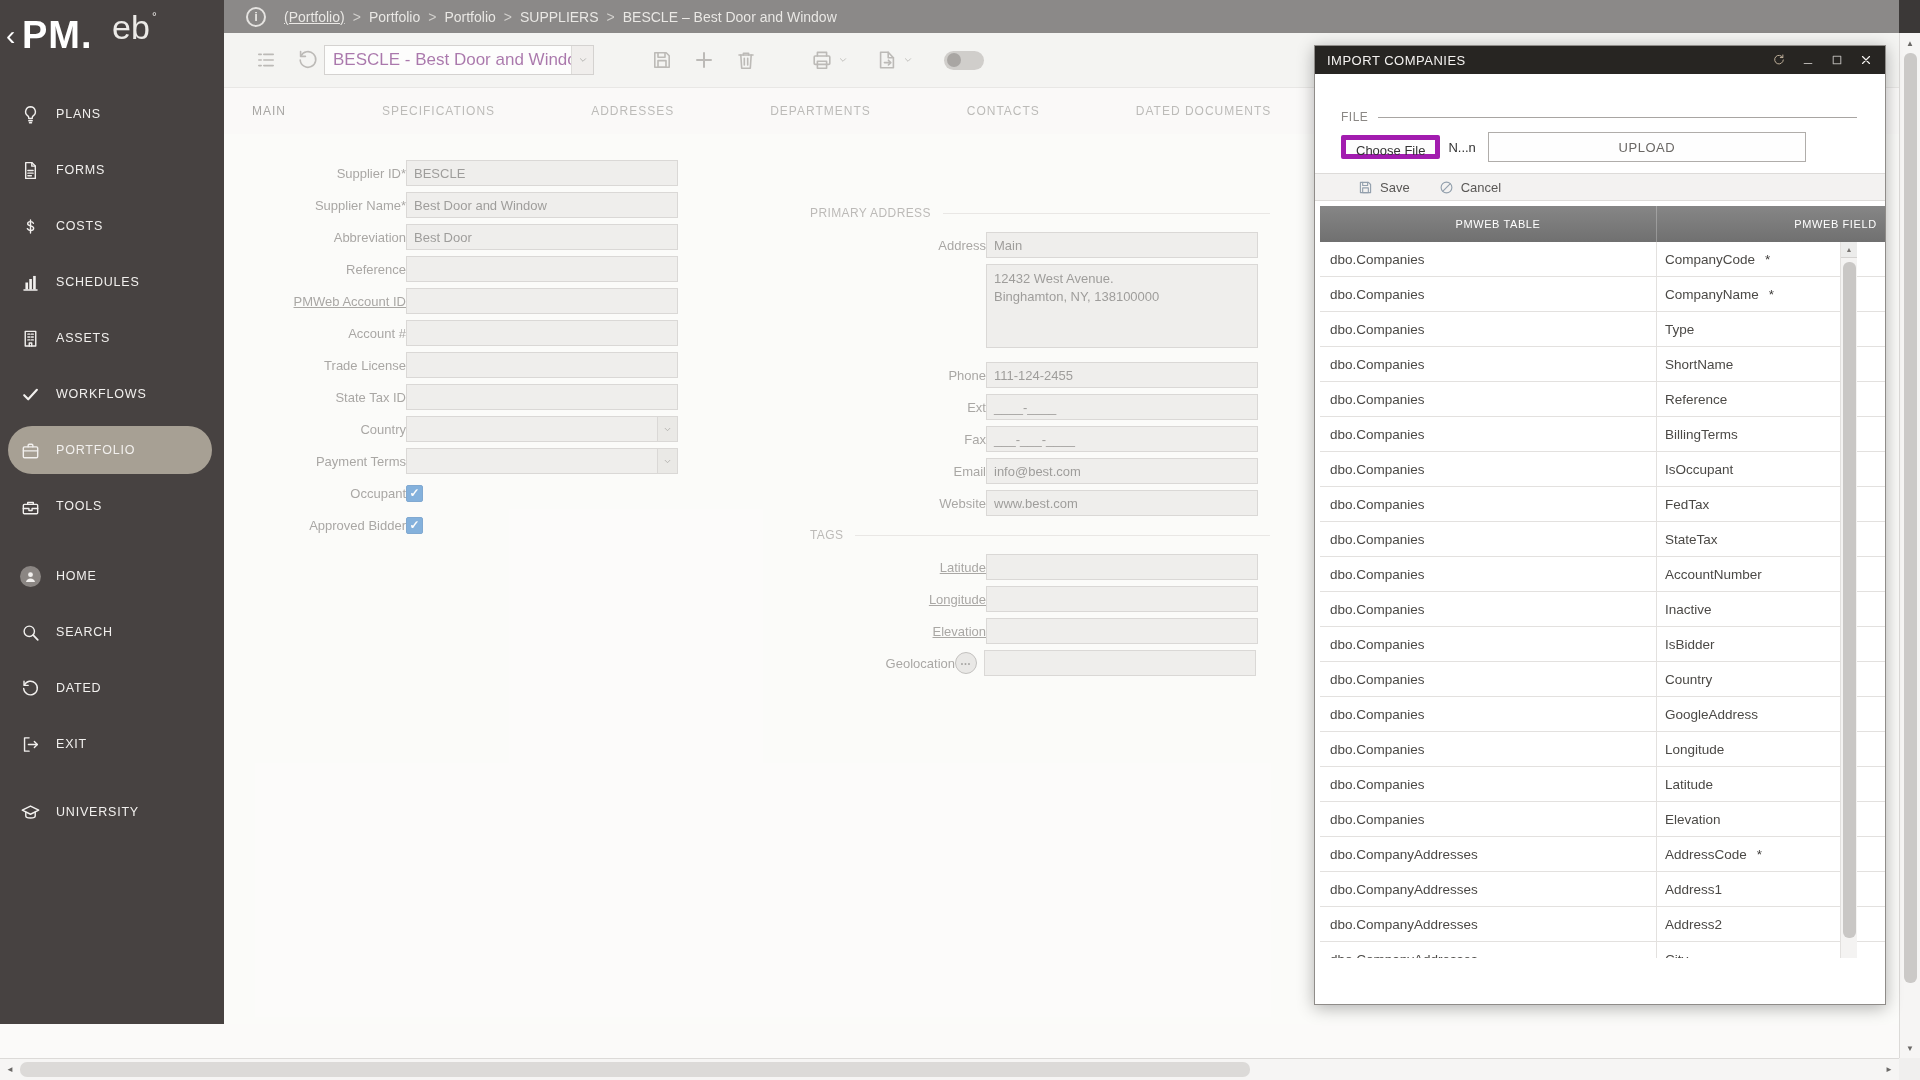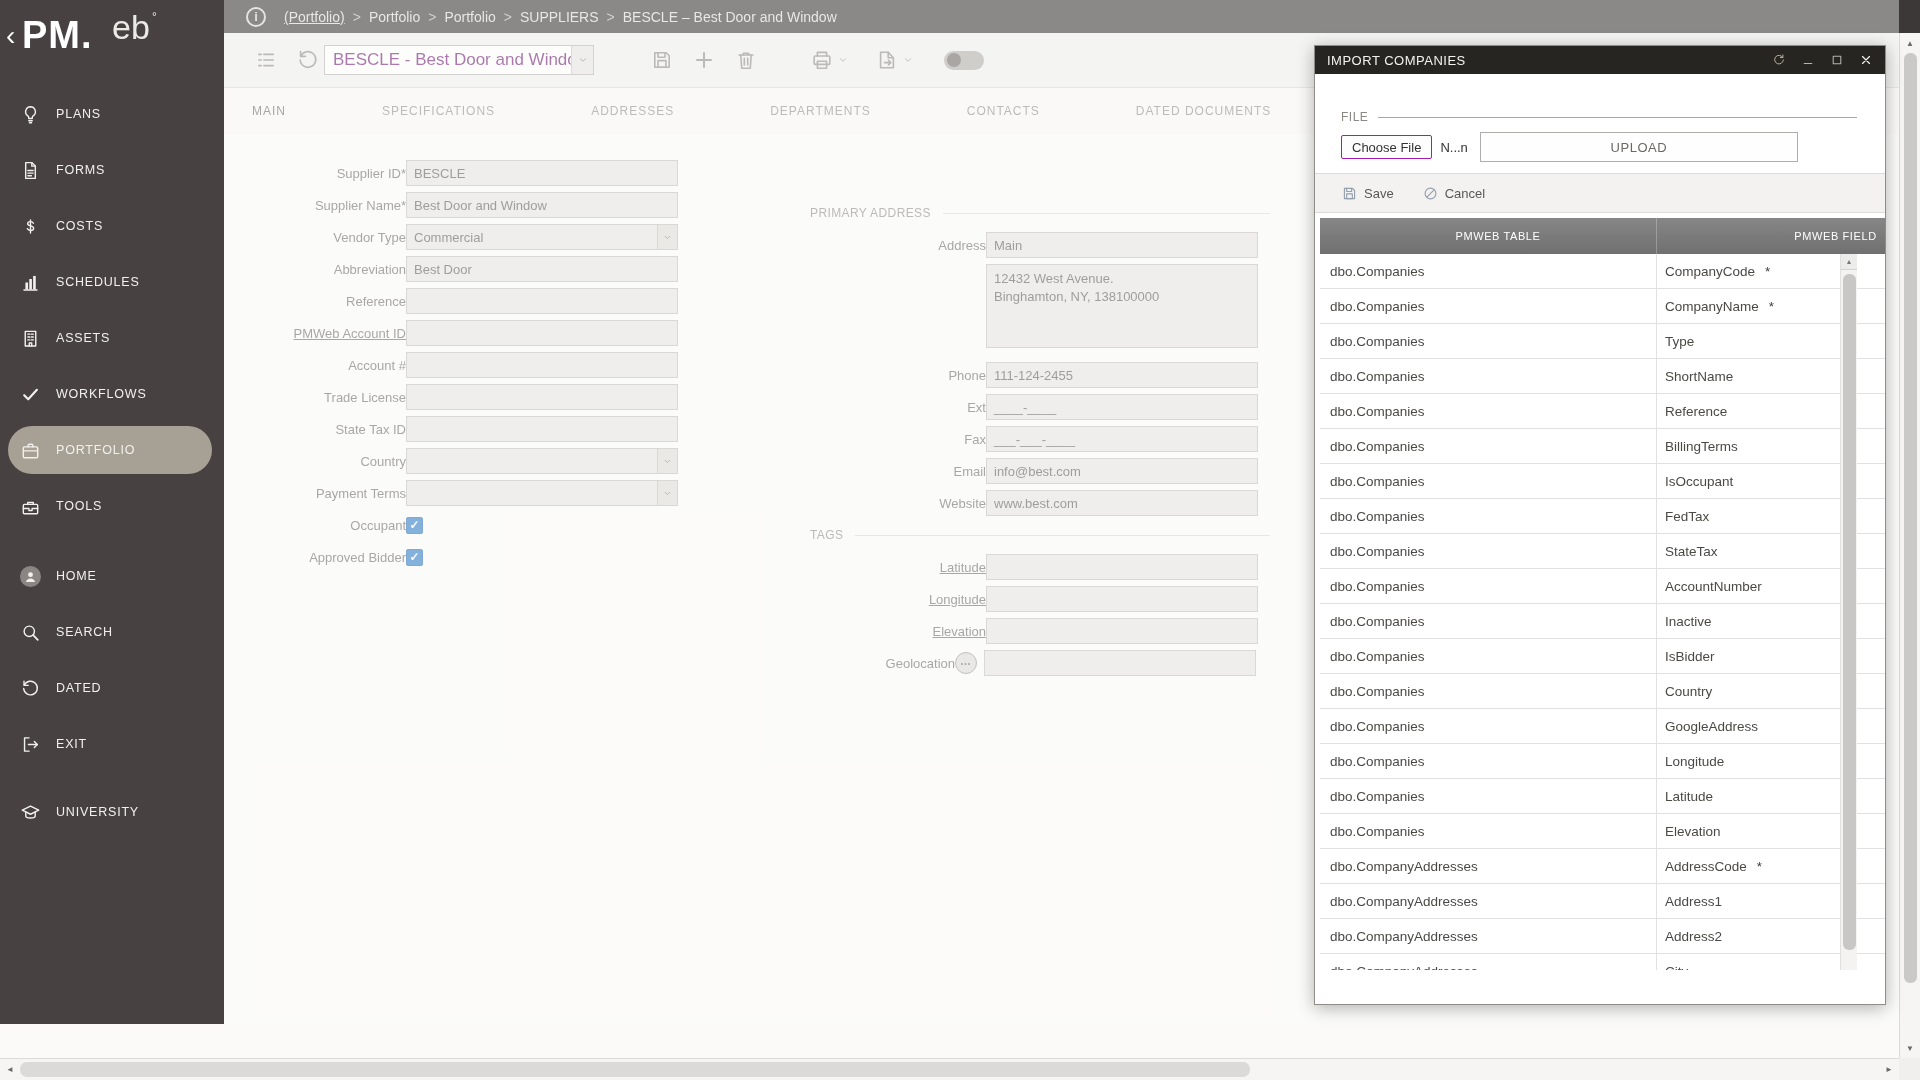--- a/index.html
+++ b/index.html
@@ -98,27 +98,27 @@
   .micon.refresh { color:#c9b9a2; }
   .micon.close { color:#f4f2f0; }
   .mbody { position:relative; height:932px; overflow:hidden; }
   .fsect { display:flex; align-items:center; margin:36px 28px 0 26px; height:14px; }
   .fsect-label { font-size:12px; color:#8b8885; letter-spacing:.5px; }
   .fsect-line { flex:1; border-top:1px solid #a8a5a2; margin-left:10px; }
   .frow { display:flex; align-items:center; margin:12px 0 0 26px; height:28px; }
   .flabel { width:118px; font-size:13px; color:#5c5a58; margin-right:5px; }
   .ftext { width:318px; height:28px; background:#fff; border:1px solid #b9b6b3; }
   .crow { display:flex; align-items:center; margin:8px 0 0 26px; height:30px; }
-  .choose { font-family:inherit; font-size:13px; color:#333; background:#fdfdfd; border:1px solid #a21caf;
+  .choose { font-family:inherit; font-size:13px; color:#333; background:#fdfdfd; border:5px solid #a21caf;
             border-radius:2px; padding:3px 10px; height:24px; }
   .nofile { font-size:13px; color:#333; margin-left:8px; }
   .upload { margin-left:12px; width:318px; height:30px; border:1px solid #b0adaa; background:#fefefe;
             color:#6b6865; font-size:13px; letter-spacing:.5px; display:flex; align-items:center; justify-content:center; }
-  .actbar { margin-top:11px; height:40px; background:#f3f2f1; border-top:1px solid #dddbd9;
-            border-bottom:1px solid #dddbd9; display:flex; align-items:center; padding-left:26px; }
+  .actbar { margin-top:11px; height:28px; background:#f3f2f1; border-top:1px solid #dddbd9;
+            border-bottom:1px solid #dddbd9; display:flex; align-items:center; padding-left:42px; }
   .act { display:flex; align-items:center; gap:6px; font-size:13px; color:#5a5856; }
   .act + .act { margin-left:28px; }
   .aicon { width:17px; height:17px; color:#93a0ad; }
   .tblwrap { position:relative; margin:5px 0 0 5px; width:567px; height:752px; overflow:hidden; }
   .thead { width:674px; height:36px; display:flex; background:linear-gradient(#868686,#707070); }
   .th { height:36px; display:flex; align-items:center; justify-content:center; color:#fff;
         font-size:11px; letter-spacing:.6px;padding-left:20px; }
   .th.c1 { width:337px; border-right:1px solid rgba(255,255,255,.25); }
   .th.c2 { width:337px; }
   .tbody { width:674px; height:716px; overflow:hidden; }
@@ -385,31 +385,20 @@
   <div class="content" data-name="supplier-form">
     <div class="col-left" data-name="form-left-column">
         <div class="row" data-name="supplier-id-row">
           <span class="lbl" data-name="supplier-id-label">Supplier ID*</span>
           <div class="input" data-name="supplier-id-input">BESCLE</div>
         </div>
         <div class="row" data-name="supplier-name-row">
           <span class="lbl" data-name="supplier-name-label">Supplier Name*</span>
           <div class="input" data-name="supplier-name-input">Best Door and Window</div>
         </div>
-        <div class="row" data-name="vendor-type-row">
-          <span class="lbl" data-name="vendor-type-label">Vendor Type</span>
-          <div class="input select" data-name="vendor-type-select">
-            <span class="val" data-name="vendor-type-value">Commercial</span>
-            <span class="car" data-name="caret-down-icon">
-              <svg viewBox="0 0 24 24" fill="none" stroke="currentColor" stroke-width="1.6" stroke-linecap="round" stroke-linejoin="round">
-                <path d="M6.8 9.4l5.2 5.2 5.2-5.2" stroke-width="1.8"></path>
-              </svg>
-            </span>
-          </div>
-        </div>
         <div class="row" data-name="abbreviation-row">
           <span class="lbl" data-name="abbreviation-label">Abbreviation</span>
           <div class="input" data-name="abbreviation-input">Best Door</div>
         </div>
         <div class="row" data-name="reference-row">
           <span class="lbl" data-name="reference-label">Reference</span>
           <div class="input" data-name="reference-input"></div>
         </div>
         <div class="row" data-name="pmweb-account-id-row">
           <span class="lbl link" data-name="pmweb-account-id-label">PMWeb Account ID</span>

